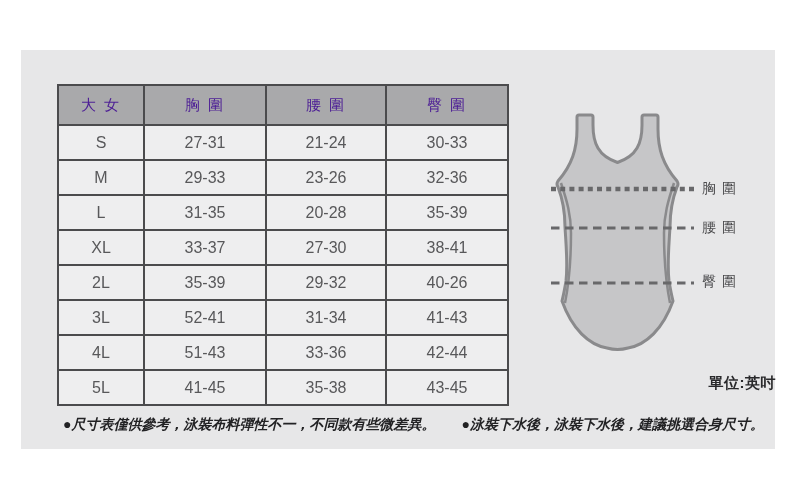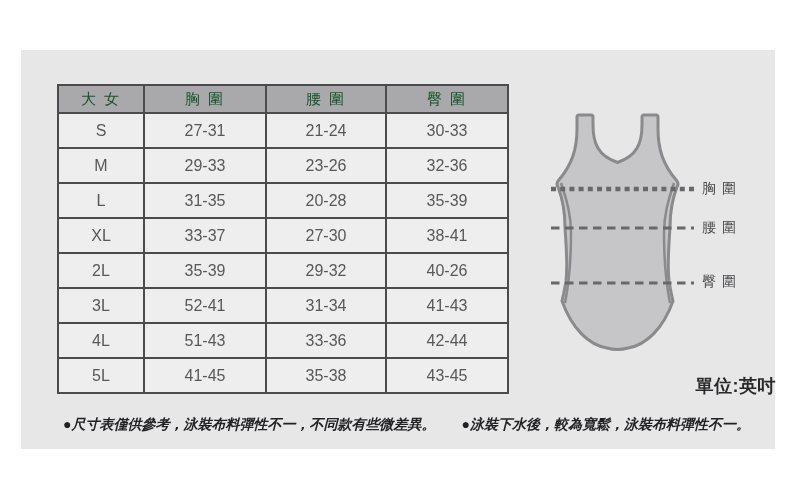--- a/index.html
+++ b/index.html
@@ -26,24 +26,24 @@
     table-layout: fixed;
     width: 450px;
   }
   table.size-table th, table.size-table td {
     border: 2px solid #4b4b4d;
     text-align: center;
     vertical-align: middle;
   }
   table.size-table th {
     background: #a9a9ab;
-    color: #14532d;
+    color: #4c1d95;
     font-weight: normal;
     font-size: 15px;
-    height: 28px;
+    height: 40px;
     letter-spacing: 2px;
   }
   table.size-table td {
     background: #eeeeef;
     color: #58585a;
     font-size: 16px;
     height: 35px;
   }
   col.c-size  { width: 86px; }
   col.c-chest { width: 122px; }
@@ -68,21 +68,21 @@
   .m-label.waist { top: 169px; }     
   .m-label.hip   { top: 223px; }     
 
   
   .unit-label {
     position: absolute;
     left: 639px; top: 324px;         
     width: 116px;
     text-align: right;
     color: #29292b;
-    font-size: 18px;
+    font-size: 15px;
     font-weight: bold;
     letter-spacing: 0.5px;
   }
   .notes-row {
     position: absolute;
     left: 42px; top: 366px;          
     width: 700px;
     display: flex;
     gap: 26px;
     color: #222224;
@@ -191,17 +191,17 @@
     </svg>
 
     <span class="m-label chest">胸 圍</span>
     <span class="m-label waist">腰 圍</span>
     <span class="m-label hip">臀 圍</span>
 
     <div class="unit-label">單位:英吋</div>
 
     <div class="notes-row">
       <span>●尺寸表僅供參考，泳裝布料彈性不一，不同款有些微差異。</span>
-      <span>●泳裝下水後，較為寬鬆，泳裝布料彈性不一。</span>
+      <span>●泳裝下水後，泳裝下水後，建議挑選合身尺寸。</span>
     </div>
 
   </div>
 </div>
 
 </body></html>

